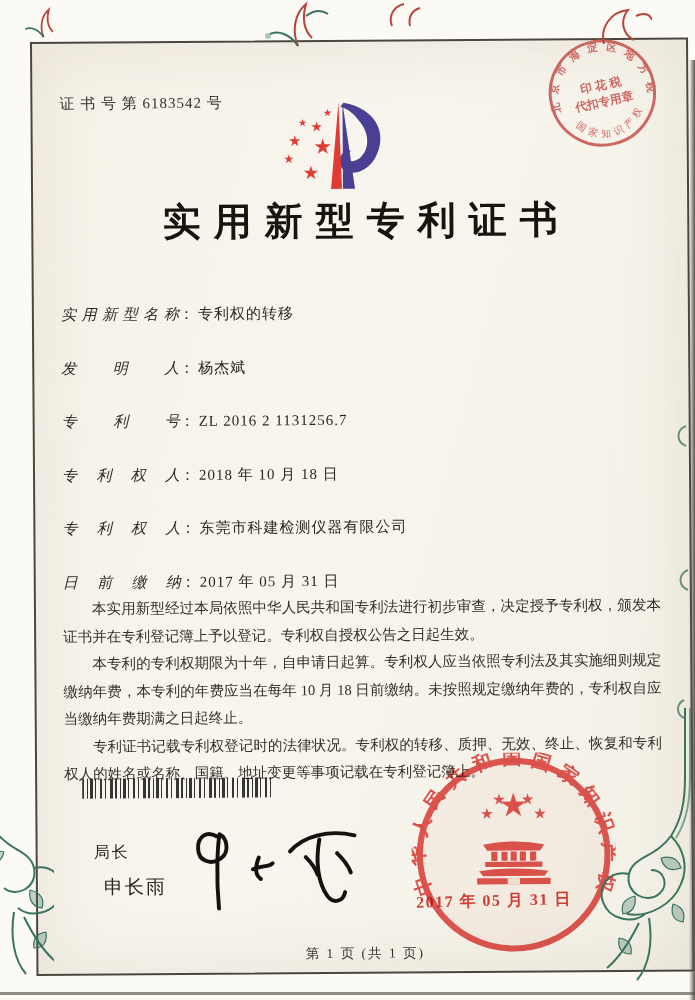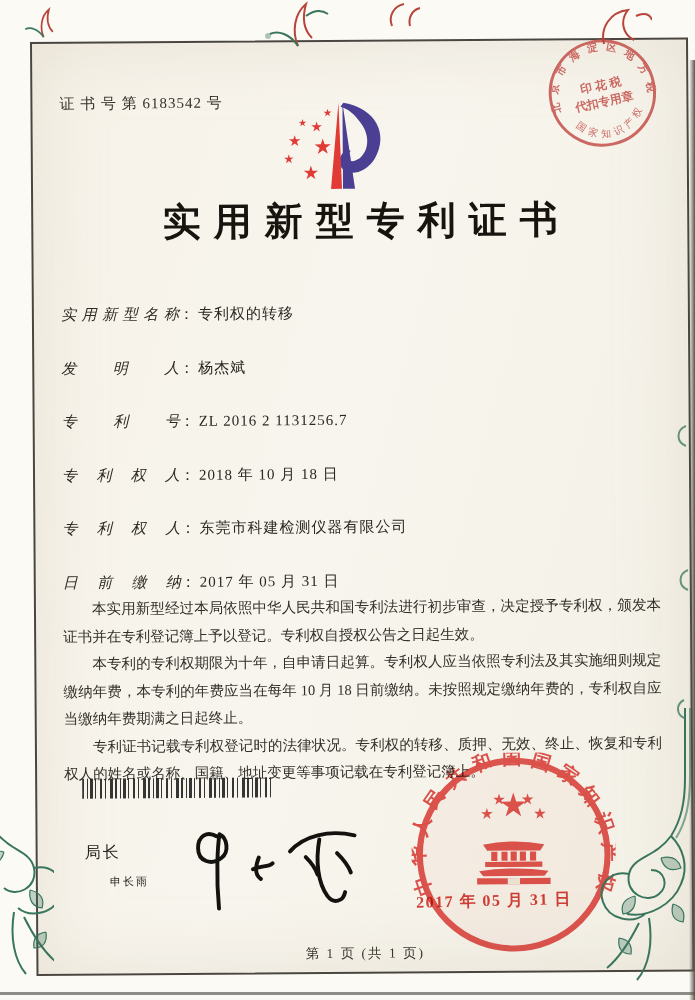--- a/index.html
+++ b/index.html
@@ -40,22 +40,22 @@
     background-image:repeating-linear-gradient(90deg,
       #1b1b1b 0 2px,transparent 2px 5px,
       #1b1b1b 5px 6px,transparent 6px 8px,
       #1b1b1b 8px 11px,transparent 11px 13px,
       #1b1b1b 13px 14px,transparent 14px 18px,
       #1b1b1b 18px 20px,transparent 20px 23px,
       #1b1b1b 23px 24px,transparent 24px 28px,
       #1b1b1b 28px 31px,transparent 31px 33px);
     opacity:.88;}
 
-  .sig-title{position:absolute;left:47px;top:799px;font-size:16px;letter-spacing:2px;color:#26221d;}
-  .sig-name{position:absolute;left:72px;top:831px;font-size:11px;letter-spacing:2px;color:#26221d;text-align:center;}
+  .sig-title{position:absolute;left:56px;top:799px;font-size:16px;letter-spacing:2px;color:#26221d;}
+  .sig-name{position:absolute;left:66px;top:831px;font-size:19px;letter-spacing:2px;color:#26221d;text-align:center;}
   .signature{position:absolute;left:135px;top:764px;width:225px;height:108px;}
 
   .office-seal{position:absolute;left:374px;top:712px;width:204px;height:204px;
                mix-blend-mode:multiply;opacity:.9;}
   .date-stamp{position:absolute;left:378px;top:850px;font-size:16px;font-weight:700;letter-spacing:1.5px;
               color:#d8433b;mix-blend-mode:multiply;transform:rotate(-1deg);z-index:3;}
 
   .page-footer{position:absolute;left:0;top:903px;width:100%;text-align:center;font-size:13.5px;
                letter-spacing:2px;color:#3a362f;}
 

